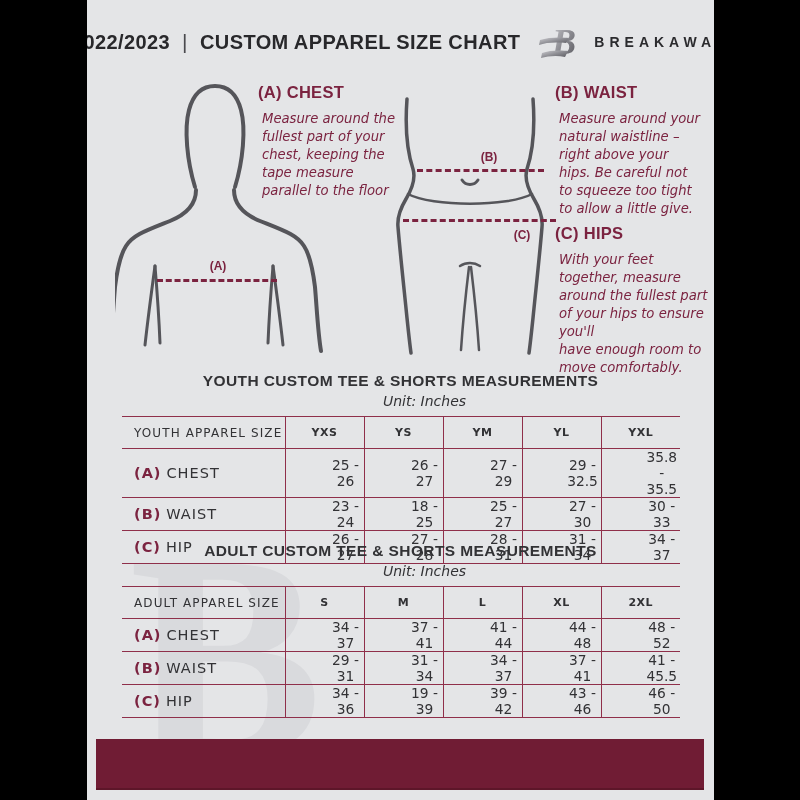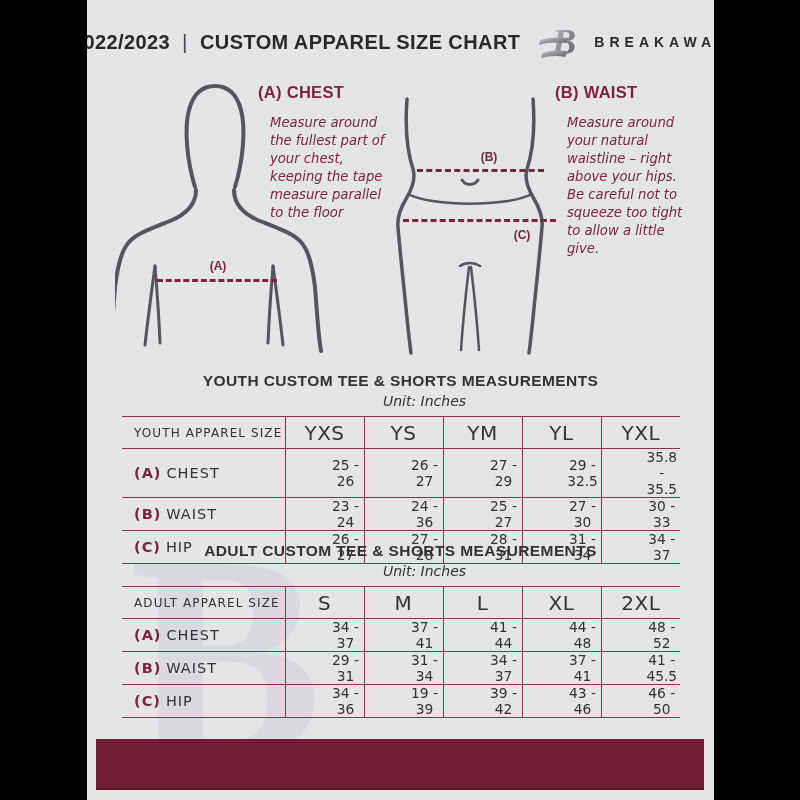--- a/index.html
+++ b/index.html
@@ -30,42 +30,42 @@
        font-family:"Liberation Sans",sans-serif;font-weight:bold;font-size:12px;color:#7b2340;}
   .dash-a{left:70px;top:279px;width:120px;}
   .lab-a{left:101px;top:259px;}
   .dash-b{left:330px;top:169px;width:127px;}
   .lab-b{left:372px;top:150px;}
   .dash-c{left:316px;top:219px;width:153px;}
   .lab-c{left:405px;top:228px;}
   .gblock{position:absolute;color:#7b2340;}
   .gblock h3{margin:0 0 8px 0;font-family:"Liberation Sans",sans-serif;
        font-size:16.5px;font-weight:bold;letter-spacing:.3px;}
-  .gblock p{margin:12px;font-size:13.2px;font-style:italic;line-height:1.36;white-space:pre-line;}
+  .gblock p{margin:4px;font-size:13.2px;font-style:italic;line-height:1.36;white-space:pre-line;}
   .gb-chest{left:171px;top:83px;width:150px;}
   .gb-waist{left:468px;top:83px;width:150px;}
   .gb-hips{left:468px;top:224px;width:160px;}
 
   
   .tbl-sec{position:absolute;left:0;width:100%;z-index:1;}
   .sec-youth{top:372px;}
   .sec-adult{top:542px;}
   .tbl-sec h2{margin:0;text-align:center;font-family:"Liberation Sans",sans-serif;
        font-size:15.5px;font-weight:bold;letter-spacing:.4px;color:#323235;}
   .unit{text-align:center;font-style:italic;font-size:14px;color:#323235;margin-top:3px;padding-left:48px;}
   .size-table{border-collapse:collapse;table-layout:fixed;width:558px;margin:7px 0 0 35px;}
   .size-table col.c-label{width:163px;}
   .size-table tr>*{border-top:1.6px solid #8f2f4a;height:29px;padding:0;
        font-weight:normal;color:#323235;background:transparent;}
   .size-table tr:last-child>*{border-bottom:1.6px solid #8f2f4a;}
   .size-table tr>*+*{border-left:1.6px solid #8f2f4a;}
   .size-table th{font-family:"DejaVu Sans",sans-serif;}
   .size-table th.lbl-th{text-align:left;padding-left:12px;font-size:12px;
        letter-spacing:1.1px;font-weight:normal;height:31px;}
-  .size-table th.sz{font-size:20px;font-weight:normal;letter-spacing:.5px;}
+  .size-table th.sz{font-size:11px;font-weight:bold;letter-spacing:.5px;}
   .size-table td{text-align:center;font-size:13.8px;padding-left:42px;}
   .size-table td.lbl-td{text-align:left;padding-left:12px;font-size:14.5px;letter-spacing:1px;}
   .pfx{color:#7b2340;font-weight:bold;margin-right:5px;}
 
   
   .watermark{position:absolute;left:42px;top:512px;z-index:0;
        font-family:"Liberation Serif",serif;font-weight:bold;font-size:290px;line-height:1;
        color:#d9dadd;user-select:none;}
   .footer-bar{position:absolute;left:9px;top:739px;width:608px;height:49px;
        background:#701c34;border-bottom:2px solid #5d1629;z-index:2;}
@@ -130,20 +130,25 @@
     <span class="mlabel lab-c">(C)</span>
 
     <div class="gblock gb-chest">
       <h3>(A) CHEST</h3>
       <p>Measure around the fullest part of your chest, keeping the tape measure parallel to the floor</p>
     </div>
     <div class="gblock gb-waist">
       <h3>(B) WAIST</h3>
       <p>Measure around your natural waistline – right above your hips. Be careful not to squeeze too tight to allow a little give.</p>
     </div>
+    <div class="gblock gb-hips">
+      <h3>(C) HIPS</h3>
+      <p>With your feet together, measure around the fullest part of your hips to ensure you'll
+have enough room to move comfortably.</p>
+    </div>
   </section>
 
   <section class="tbl-sec sec-youth">
     <h2>YOUTH CUSTOM TEE &amp; SHORTS MEASUREMENTS</h2>
     <div class="unit">Unit: Inches</div>
     <table class="size-table">
       <colgroup>
           <col class="c-label">
           <col>
           <col>
@@ -164,21 +169,21 @@
         <td class="lbl-td"><span class="pfx">(A)</span><span>CHEST</span></td>
         <td>25 - 26</td>
         <td>26 - 27</td>
         <td>27 - 29</td>
         <td>29 - 32.5</td>
         <td>35.8 - 35.5</td>
       </tr>
       <tr>
         <td class="lbl-td"><span class="pfx">(B)</span><span>WAIST</span></td>
         <td>23 - 24</td>
-        <td>24 - 36</td>
+        <td>18 - 25</td>
         <td>25 - 27</td>
         <td>27 - 30</td>
         <td>30 - 33</td>
       </tr>
       <tr>
         <td class="lbl-td"><span class="pfx">(C)</span><span>HIP</span></td>
         <td>26 - 27</td>
         <td>27 - 28</td>
         <td>28 - 31</td>
         <td>31 - 34</td>

